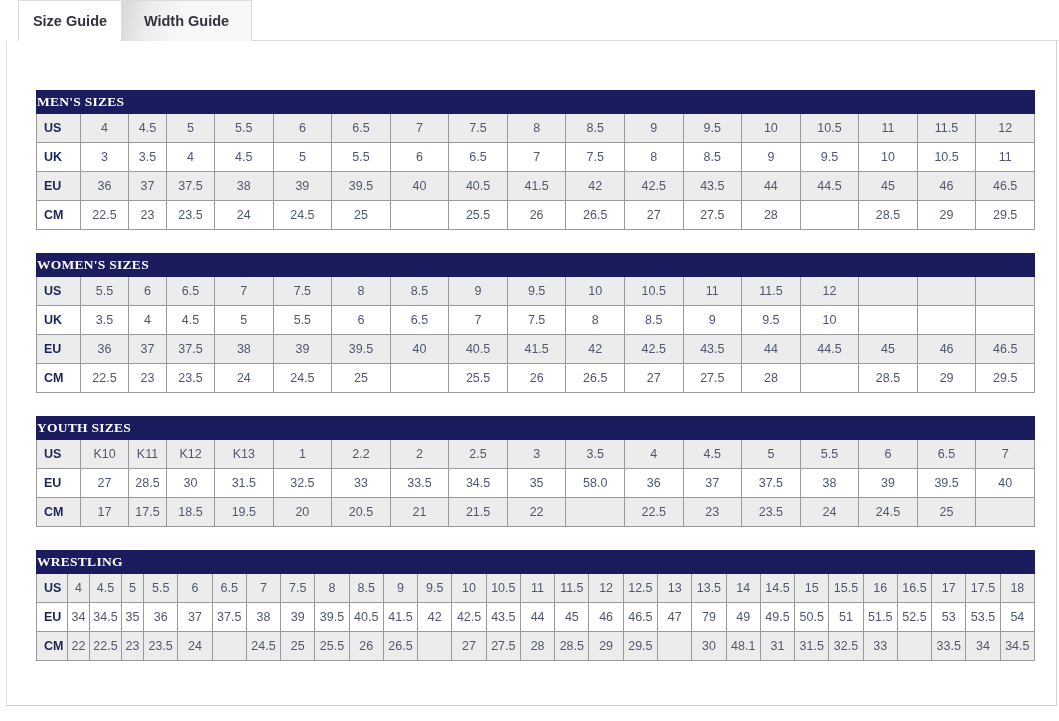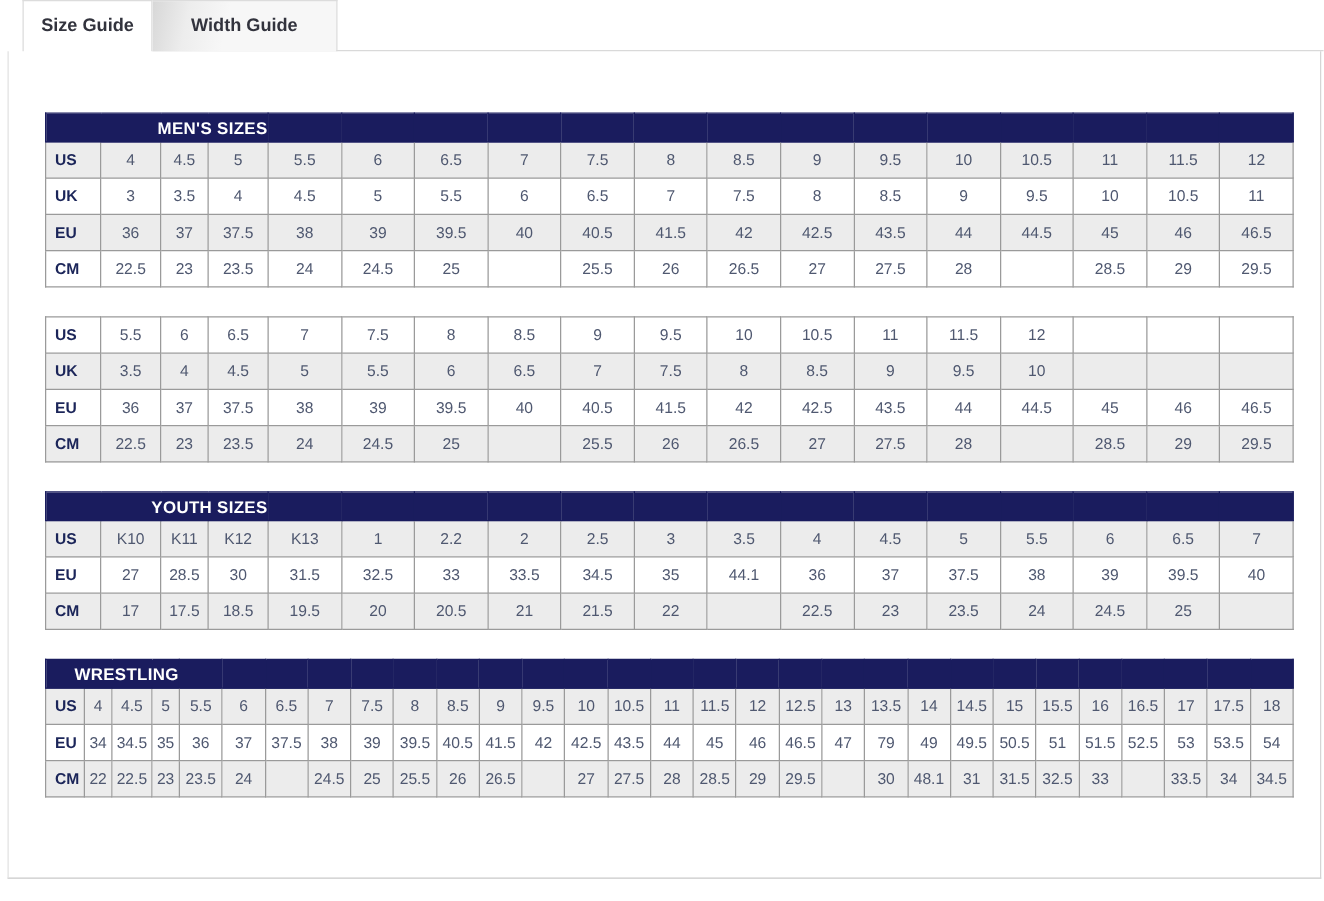--- a/index.html
+++ b/index.html
@@ -18,21 +18,21 @@
   .tab {
     height: 41px; display: flex; align-items: center; justify-content: center;
     font-size: 14.5px; font-weight: bold; color: #32333d; cursor: pointer;
     position: relative; z-index: 2;
   }
   .tab-active {
     width: 104px; background: #fff;
     border: 1px solid #dcdcdc; border-bottom: none;
   }
   .tab-ghost {
-    width: 148px;
+    width: 130px;
     background: linear-gradient(102deg, #d7d7d7 0px, #ededed 30px, #f7f7f7 62px);
     border-top: 1px solid #dcdcdc; border-right: 1px solid #dcdcdc;
     z-index: 1;
   }
   
   .panel {
     margin: 0 2px 0 6px;
     border-left: 1px solid #e2e2e2;
     border-right: 1px solid #d5d5d5;
     border-bottom: 1px solid #c9c9c9;
@@ -45,23 +45,24 @@
     width: 999px; margin: 0 0 23px 0;
     font-size: 12.5px;
   }
   table.sizes:last-child { margin-bottom: 0; }
   tr.head th {
     background: var(--navy, #1a1c5e);
     border: 1px solid var(--navy, #1a1c5e);
     height: 23px; padding: 0;
   }
   th.title {
-    color: #fff; text-align: right; padding-left: 7px;
+    color: #fff; text-align: left; padding-left: 7px;
     font-size: 13.5px; font-weight: bold; letter-spacing: .02em;
     white-space: nowrap;
+    font-family: Liberation Serif, serif;
   }
   th.sep { border-left: 2px solid #fff; }
   tbody tr.datarow { height: 29px; }
   tbody tr.datarow:nth-child(even) { background: var(--stripe, #ececec); }
   td, th.rowlabel { border: 1px solid #9a9a9a; }
   td {
     text-align: center; color: #4f5870; padding: 0 1px;
     white-space: nowrap; overflow: hidden;
   }
   th.rowlabel {
@@ -219,20 +220,37 @@
           <col>
           <col>
           <col>
           <col>
           <col>
           <col>
           <col>
           <col>
         </colgroup>
         <tbody>
+          <tr class="head">
+            <th class="title" colspan="4">WOMEN'S SIZES</th>
+            <th class="sep"></th>
+            <th class="sep"></th>
+            <th class="sep"></th>
+            <th class="sep"></th>
+            <th class="sep"></th>
+            <th class="sep"></th>
+            <th class="sep"></th>
+            <th class="sep"></th>
+            <th class="sep"></th>
+            <th class="sep"></th>
+            <th class="sep"></th>
+            <th class="sep"></th>
+            <th class="sep"></th>
+            <th class="sep"></th>
+          </tr>
           <tr class="datarow">
             <th class="rowlabel">US</th>
             <td>5.5</td>
             <td>6</td>
             <td>6.5</td>
             <td>7</td>
             <td>7.5</td>
             <td>8</td>
             <td>8.5</td>
             <td>9</td>
@@ -371,21 +389,21 @@
             <th class="rowlabel">EU</th>
             <td>27</td>
             <td>28.5</td>
             <td>30</td>
             <td>31.5</td>
             <td>32.5</td>
             <td>33</td>
             <td>33.5</td>
             <td>34.5</td>
             <td>35</td>
-            <td>44.1</td>
+            <td>58.0</td>
             <td>36</td>
             <td>37</td>
             <td>37.5</td>
             <td>38</td>
             <td>39</td>
             <td>39.5</td>
             <td>40</td>
           </tr>
           <tr class="datarow">
             <th class="rowlabel">CM</th>

